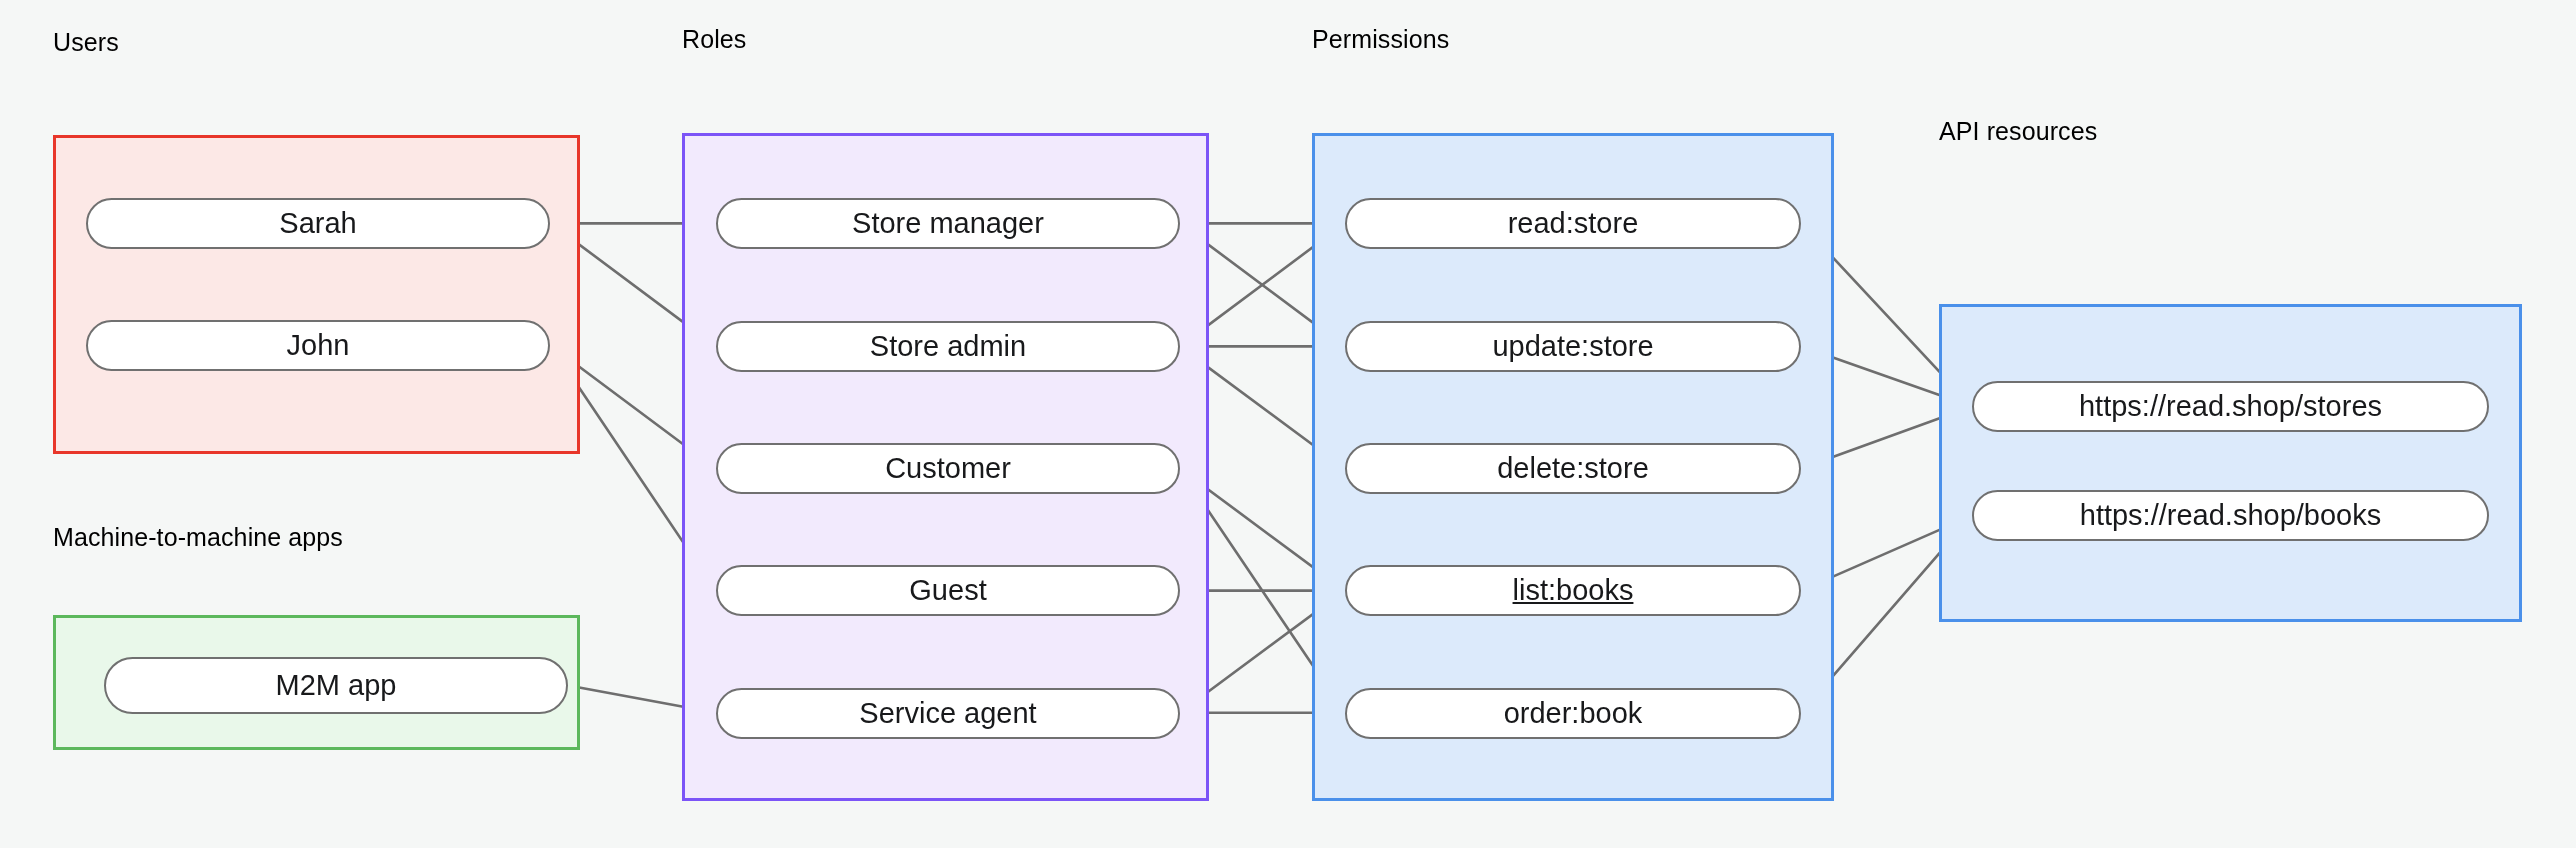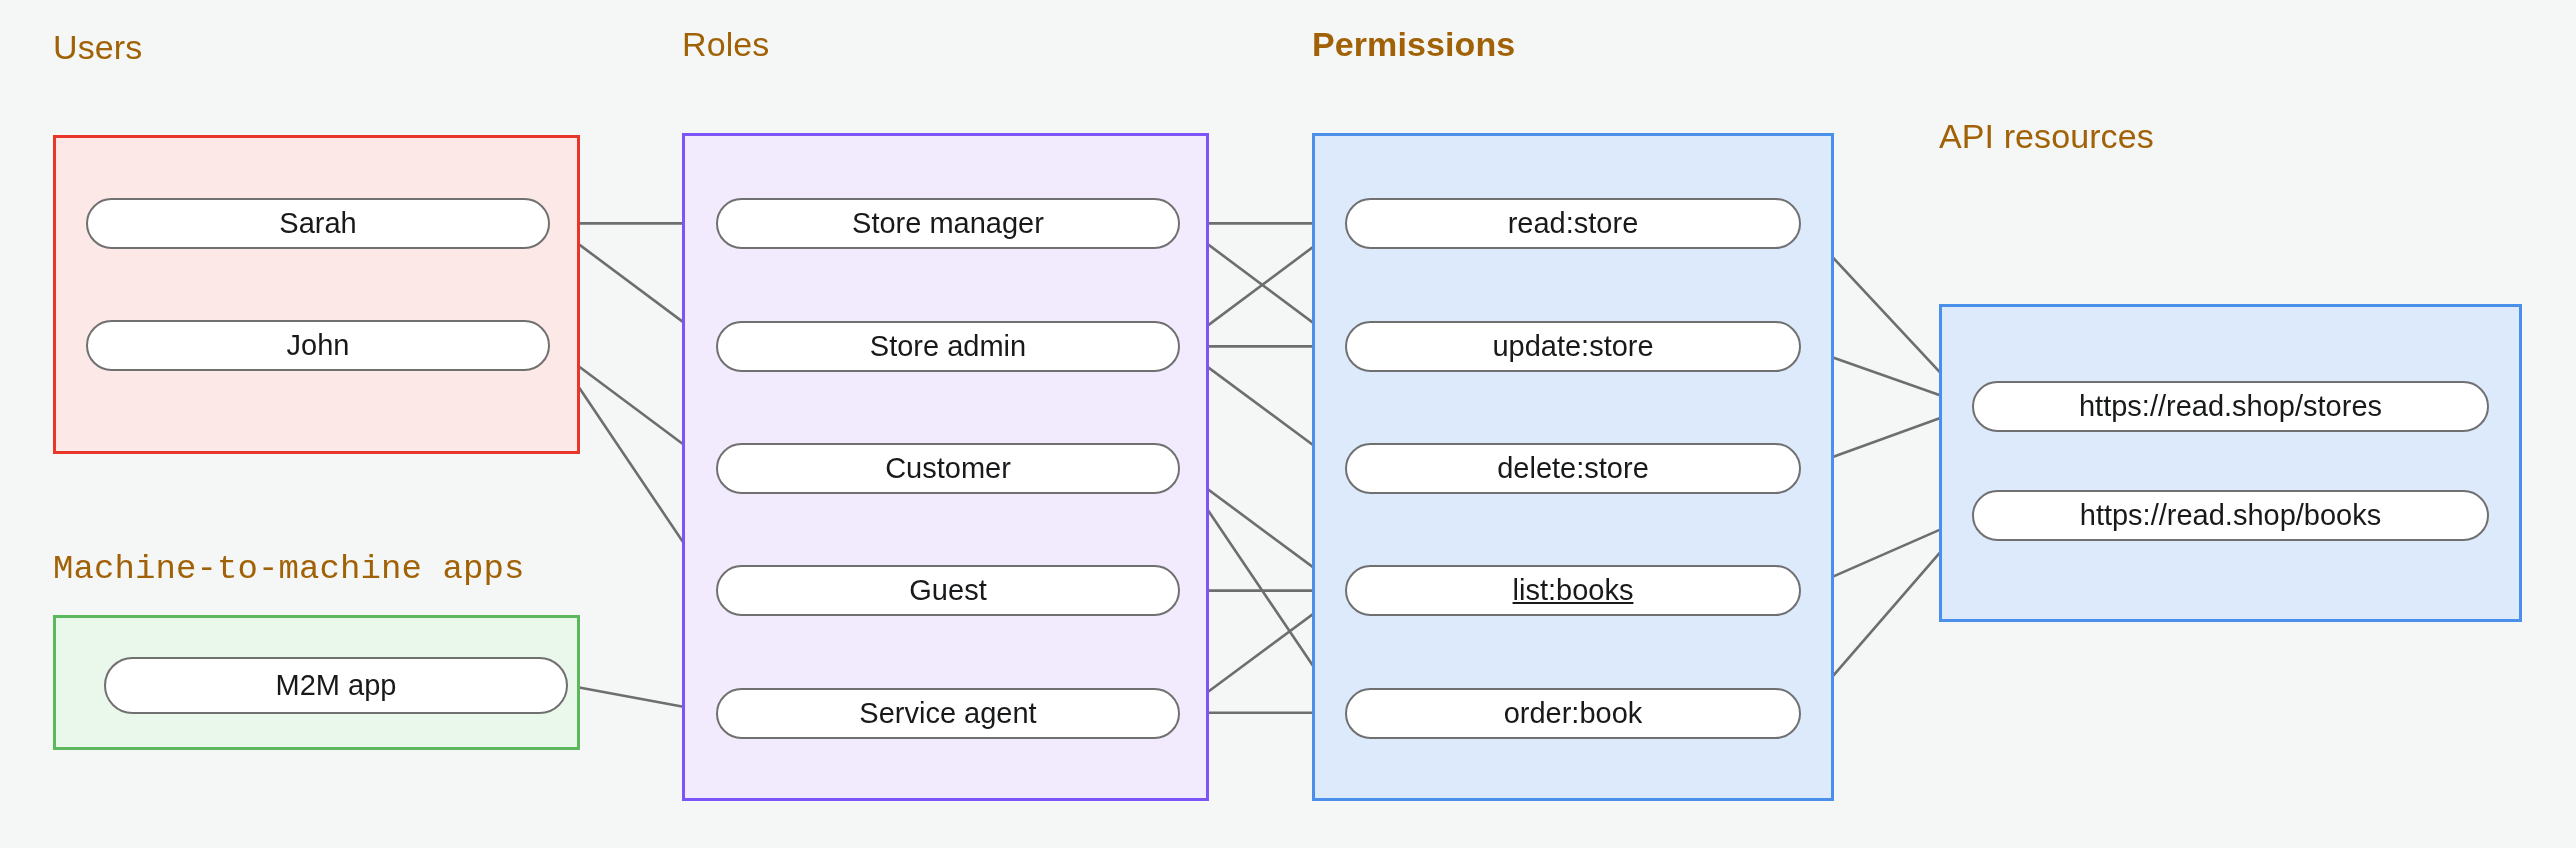--- a/index.html
+++ b/index.html
@@ -10,22 +10,22 @@
     font-family:"Liberation Sans","DejaVu Sans",sans-serif;
     overflow:hidden;
     position:relative;
   }
   #canvas{position:absolute;inset:0;width:2576px;height:848px;}
   svg.edges{position:absolute;left:0;top:0;width:2576px;height:848px;pointer-events:none;}
 
   .group{position:absolute;box-sizing:border-box;}
   .group-title{
     position:absolute;
-    font-size:34px;
-    color:#a16207;
+    font-size:25px;
+    color:#000000;
     white-space:nowrap;
     letter-spacing:0.1px;
   }
   .node{
     position:absolute;
     box-sizing:border-box;
     background:#ffffff;
     border:2.2px solid #707070;
     border-radius:872px;
     display:flex;
@@ -79,35 +79,35 @@
         <circle cx="2260" cy="591" r="9"></circle>
       </g>
   </svg>
 
   <div class="group-title" style="left:53px;top:28px;">Users</div>
   <div class="group" style="left:53px;top:135px;width:527px;height:319px;
               background:#fce8e6;border:3.5px solid #e8362a;"></div>
   <div class="node" style="left:86px;top:198px;width:464px;height:51px;">Sarah</div>
   <div class="node" style="left:86px;top:320px;width:464px;height:51px;">John</div>
 
-  <div class="group-title" style="left:53px;top:550px;font-family:Liberation Mono, monospace;">Machine-to-machine apps</div>
+  <div class="group-title" style="left:53px;top:523px;">Machine-to-machine apps</div>
   <div class="group" style="left:53px;top:615px;width:527px;height:135px;
               background:#e9f8ea;border:3.5px solid #5cb85c;"></div>
   <div class="node" style="left:104px;top:657px;width:464px;height:57px;">M2M app</div>
 
   <div class="group-title" style="left:682px;top:25px;">Roles</div>
   <div class="group" style="left:682px;top:133px;width:527px;height:668px;
               background:#f2eafd;border:3.5px solid #7c54f7;"></div>
   <div class="node" style="left:716px;top:321px;width:464px;height:51px;">Store admin</div>
   <div class="node" style="left:716px;top:198px;width:464px;height:51px;">Store manager</div>
   <div class="node" style="left:716px;top:443px;width:464px;height:51px;">Customer</div>
   <div class="node" style="left:716px;top:565px;width:464px;height:51px;">Guest</div>
   <div class="node" style="left:716px;top:688px;width:464px;height:51px;">Service agent</div>
 
-  <div class="group-title" style="left:1312px;top:25px;font-weight:bold;">Permissions</div>
+  <div class="group-title" style="left:1312px;top:25px;">Permissions</div>
   <div class="group" style="left:1312px;top:133px;width:522px;height:668px;
               background:#dceafb;border:3.5px solid #4a90ea;"></div>
   <div class="node" style="left:1345px;top:198px;width:456px;height:51px;">read:store</div>
   <div class="node" style="left:1345px;top:321px;width:456px;height:51px;">update:store</div>
   <div class="node" style="left:1345px;top:443px;width:456px;height:51px;">delete:store</div>
   <div class="node" style="left:1345px;top:565px;width:456px;height:51px;text-decoration:underline;">list:books</div>
   <div class="node" style="left:1345px;top:688px;width:456px;height:51px;">order:book</div>
 
   <div class="group-title" style="left:1939px;top:117px;">API resources</div>
   <div class="group" style="left:1939px;top:304px;width:583px;height:318px;

